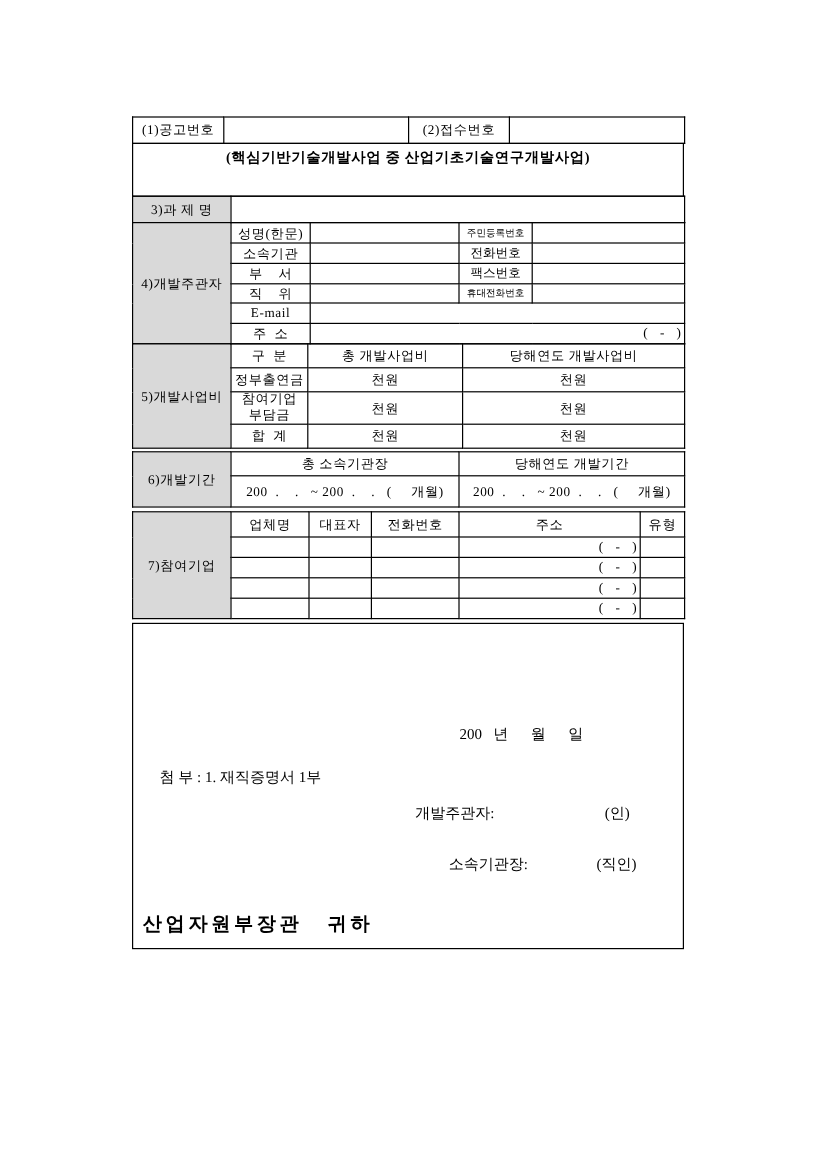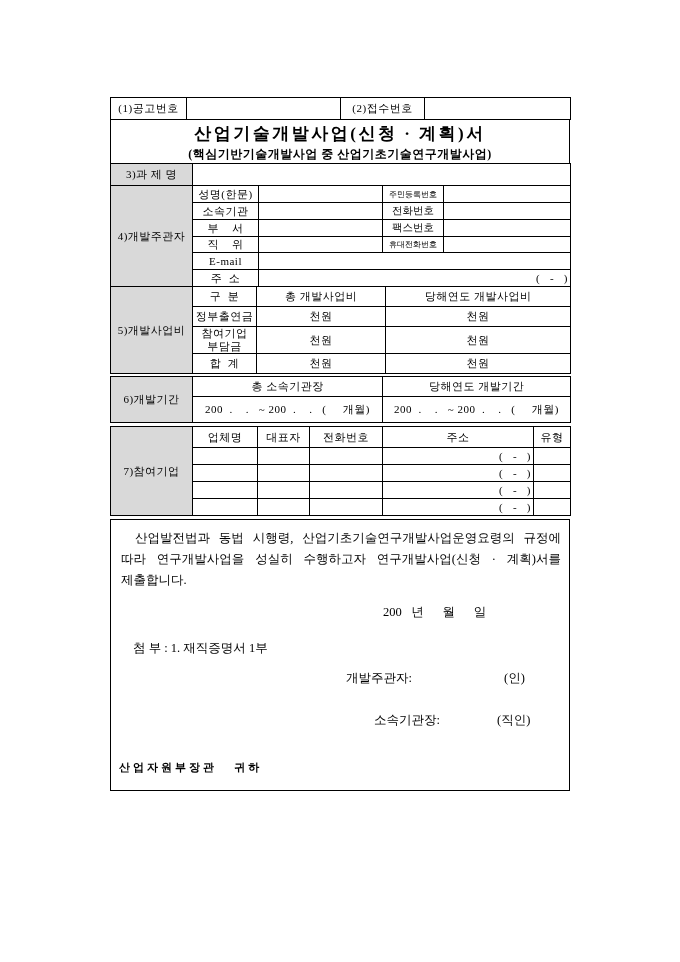--- a/index.html
+++ b/index.html
@@ -67,21 +67,21 @@
     word-break: keep-all;
   }
   .decl-date { position: absolute; top: 84px; left: 272px; white-space: pre; }
   .decl-attach { position: absolute; top: 120px; left: 22px; }
   .sign-row1 { position: absolute; top: 150px; left: 235px; }
   .seal1 { position: absolute; top: 150px; left: 393px; }
   .sign-row2 { position: absolute; top: 192px; left: 235px; margin-left: 28px; }
   .seal2 { position: absolute; top: 192px; left: 386px; }
   .recipient {
     position: absolute; top: 240px; left: 8px;
-    font-size: 11px; font-weight: bold; letter-spacing: 3px; white-space: pre;
+    font-size: 16px; font-weight: bold; letter-spacing: 3px; white-space: pre;
   }
 </style>
 </head>
 <body>
 
 <div class="form-wrap">
 
   <table>
     <colgroup>
         <col style="width:76px">
@@ -93,21 +93,20 @@
         <tr class="h22">
       <td class="left">(1)공고번호</td>
       <td></td>
       <td class="left">(2)접수번호</td>
       <td></td>
     </tr>
   </tbody>
     </table>
 
   <div class="title-block">
-    <div class="form-title">산업기술개발사업(신청 · 계획)서</div>
     <div class="form-subtitle">(핵심기반기술개발사업 중 산업기초기술연구개발사업)</div>
   </div>
 
   <table>
     <colgroup>
         <col style="width:82px">
         <col style="width:378px">
       </colgroup>
     <tbody>
         <tr class="h22">
@@ -257,21 +256,20 @@
       <td></td>
       <td></td>
       <td></td>
       <td class="right pre">(   -   )</td>
       <td></td>
     </tr>
   </tbody>
     </table>
 
   <div class="bottom-block gap3">
-    <div class="decl-body">산업발전법과 동법 시행령, 산업기초기술연구개발사업운영요령의 규정에 따라 연구개발사업을 성실히 수행하고자 연구개발사업(신청 · 계획)서를 제출합니다.</div>
     <div class="decl-date">200   년      월      일</div>
     <div class="decl-attach">첨 부 : 1. 재직증명서 1부</div>
     <div class="sign-row1">개발주관자:</div>
     <div class="seal1">(인)</div>
     <div class="sign-row2">소속기관장:</div>
     <div class="seal2">(직인)</div>
     <div class="recipient">산업자원부장관   귀하</div>
   </div>
 
 </div>

